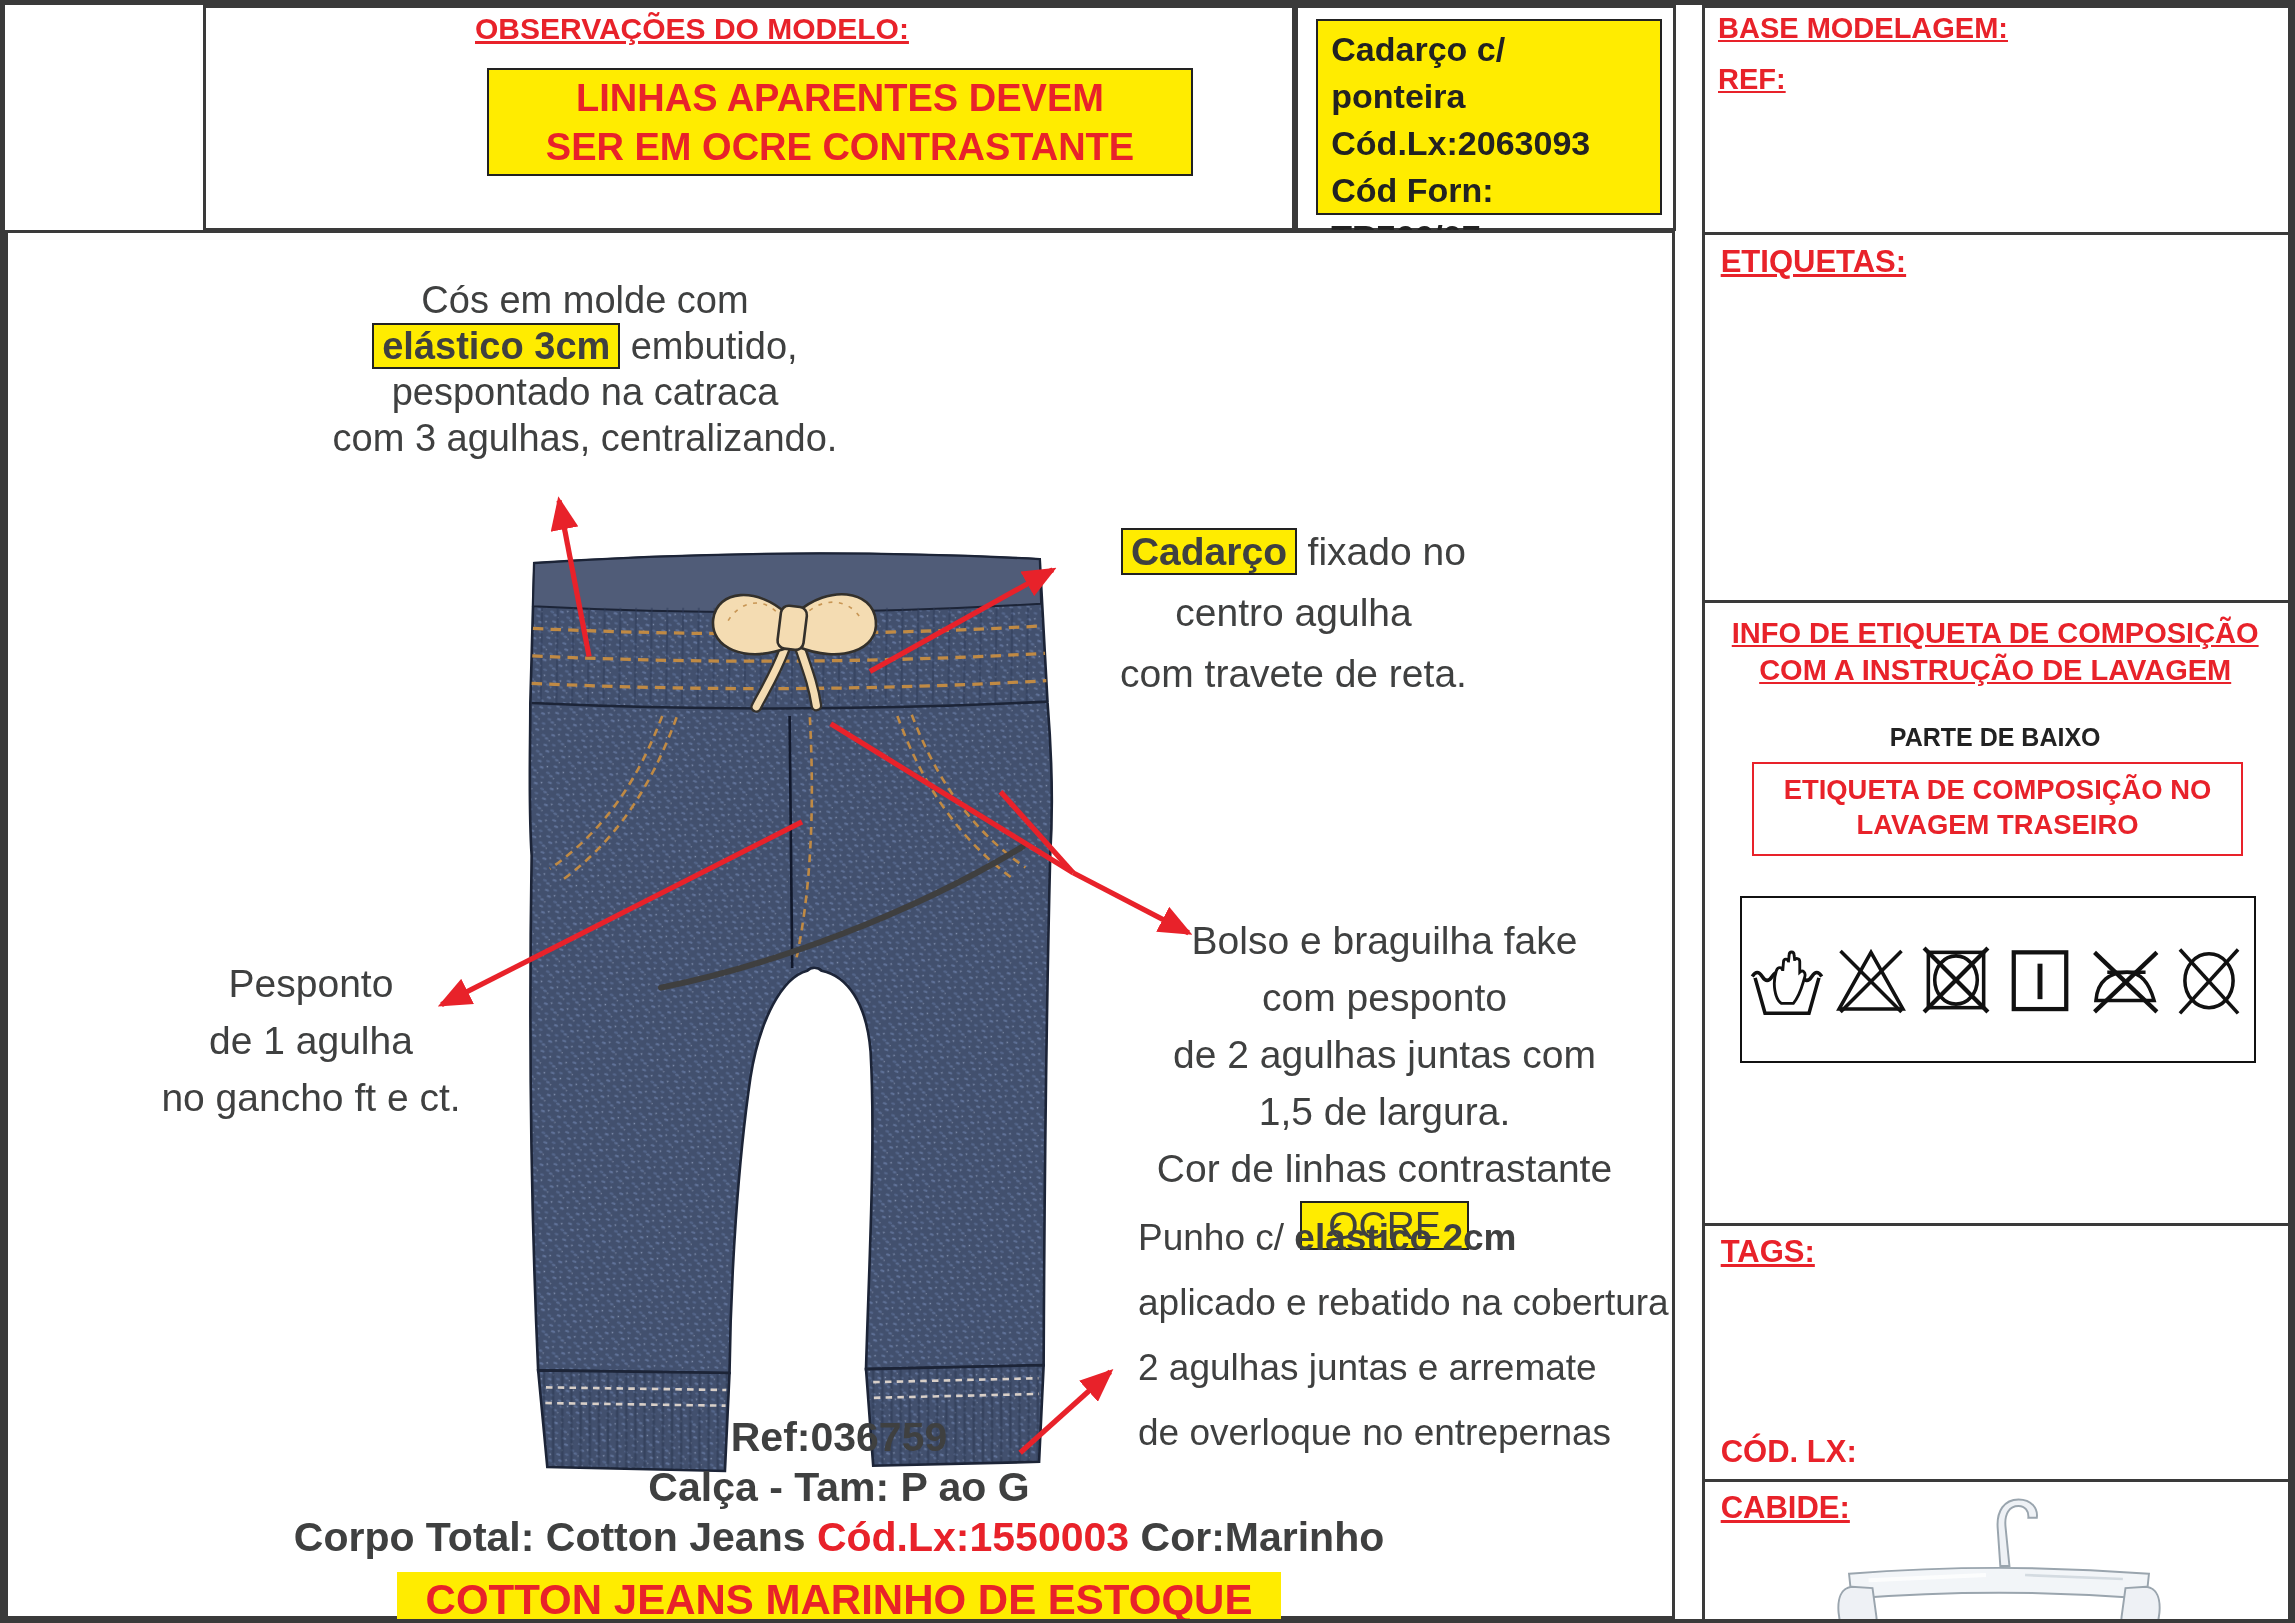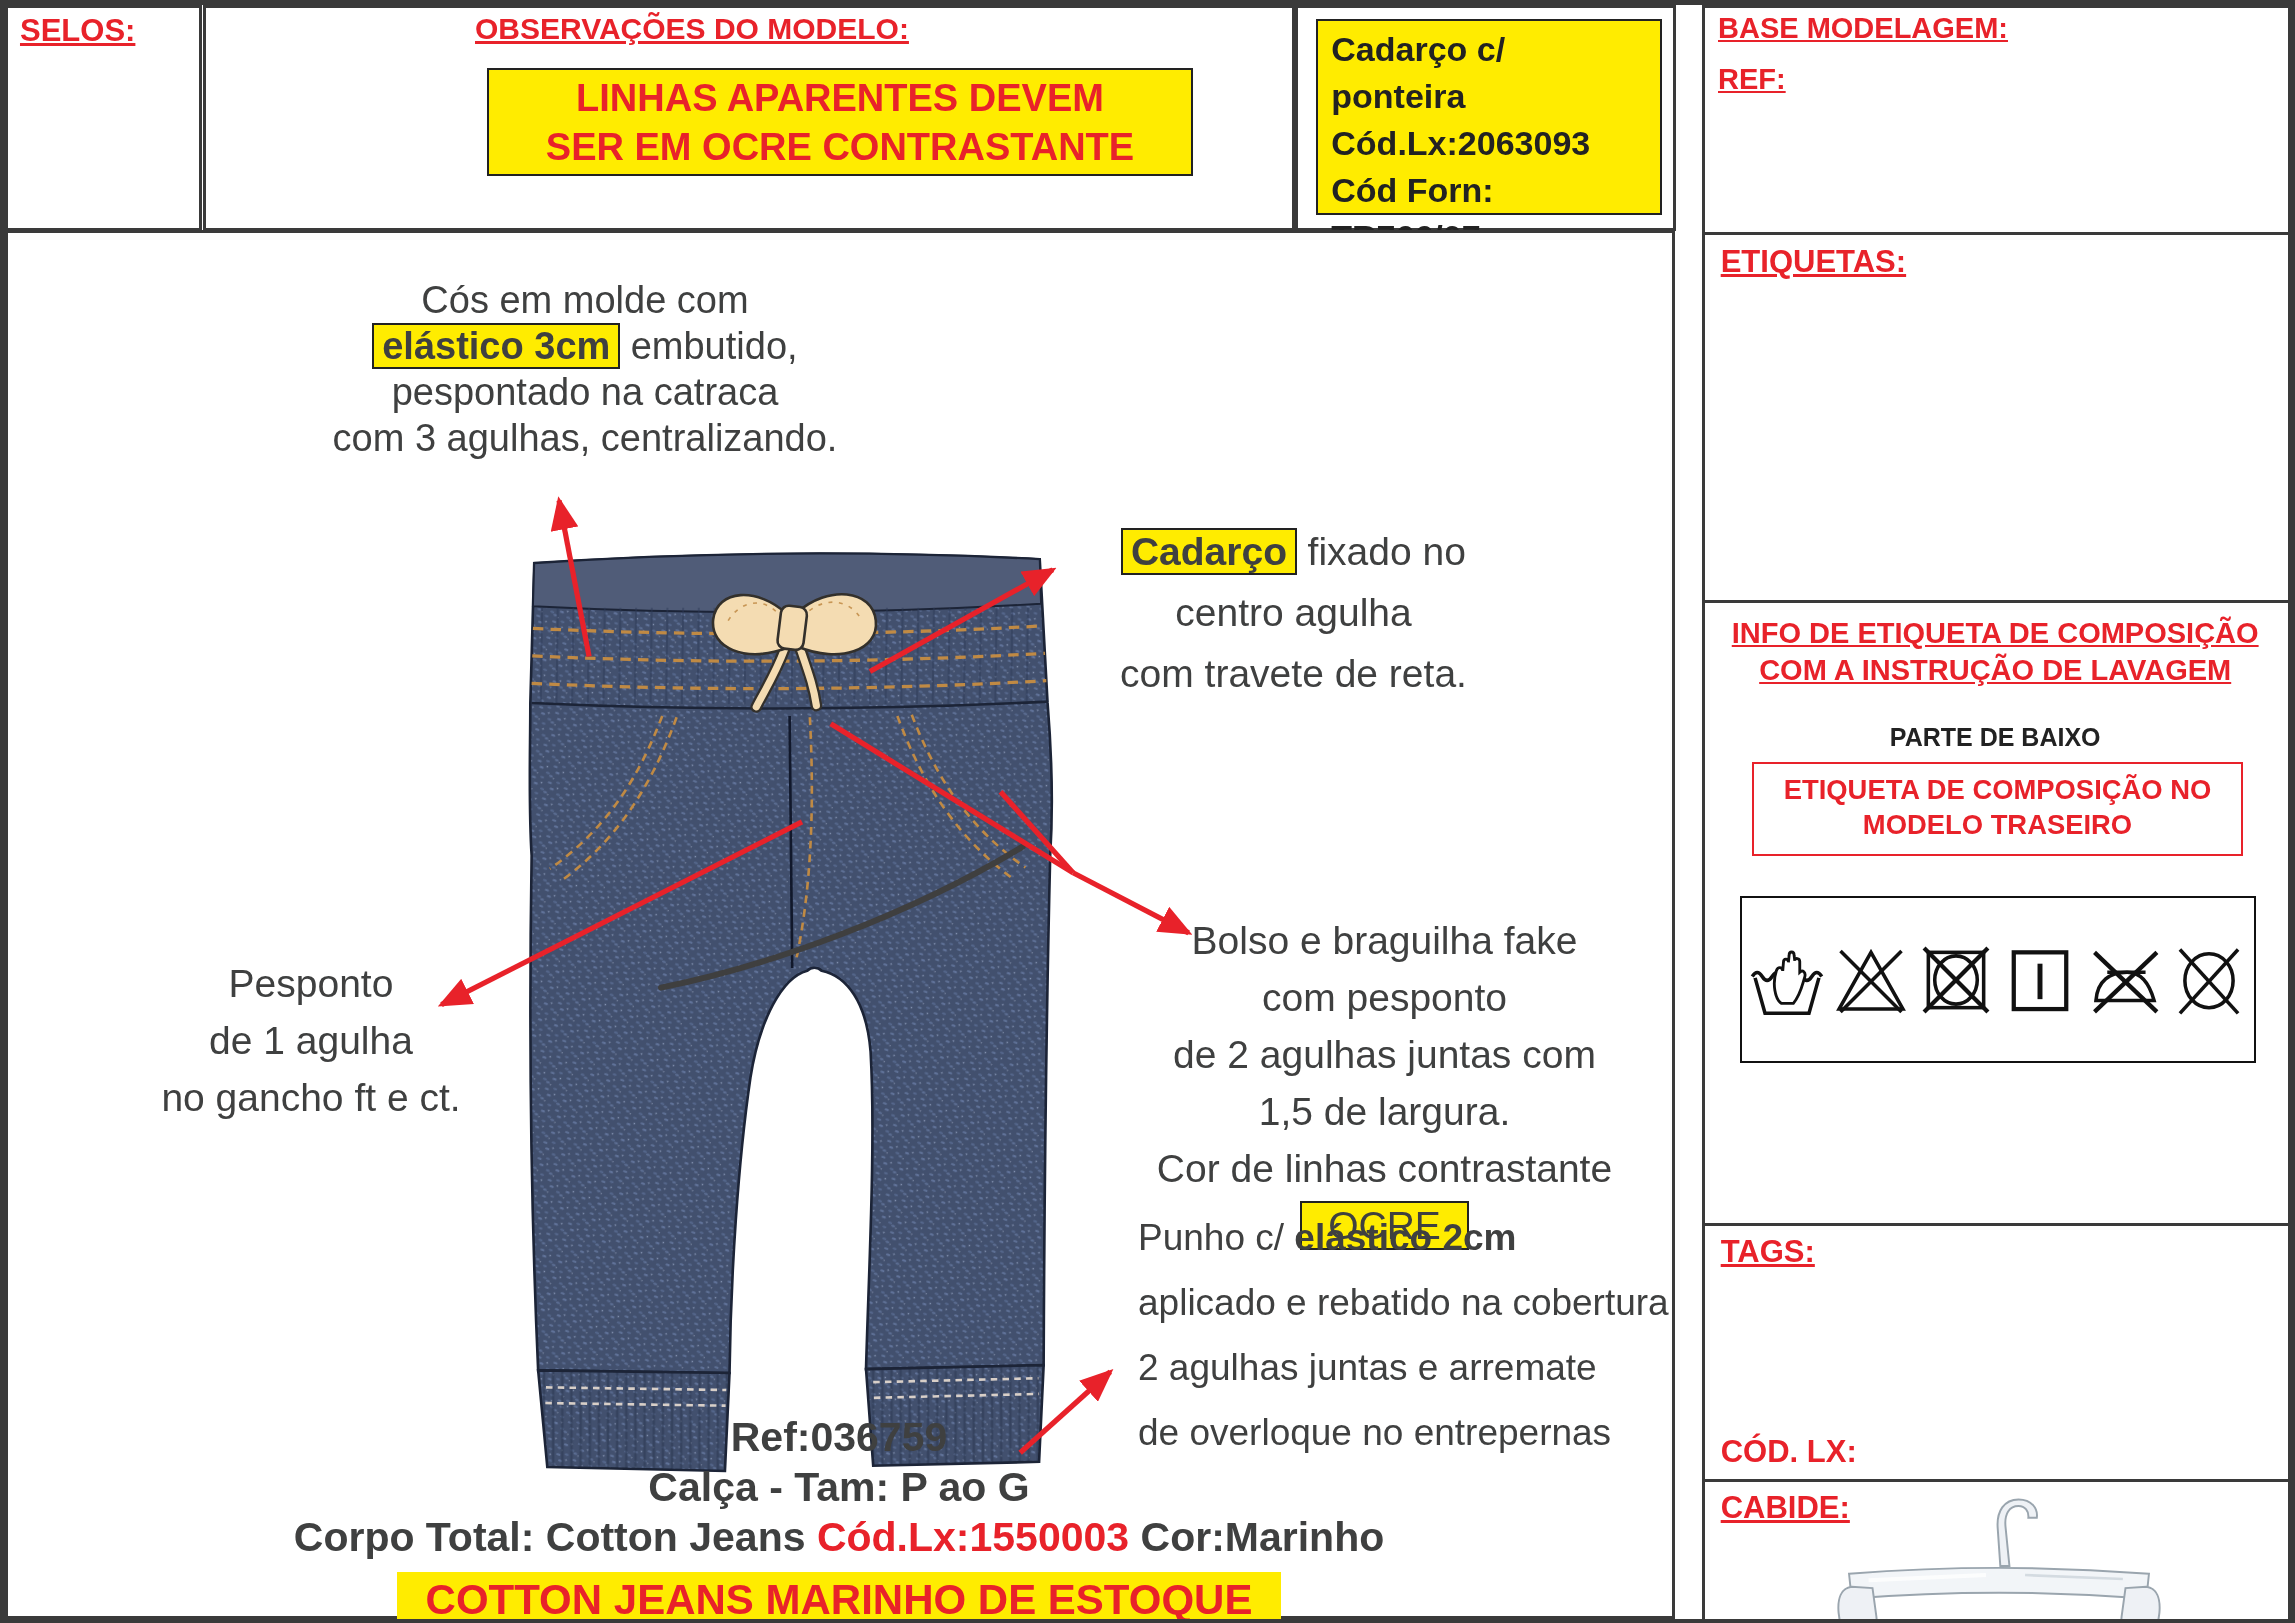--- a/index.html
+++ b/index.html
@@ -15,23 +15,20 @@
   .center{text-align:center;}
   svg{display:block;}
   .rrow{box-sizing:border-box;border-bottom:3.9px solid #3a3a3a;position:relative;}
   .icon-box{display:flex;align-items:center;justify-content:center;gap:6.5px;}
 </style>
 </head>
 <body>
 
 <div id="page">
 
-  <div class="cell" style="left:5.2px;top:5.2px;width:197px;height:226px;">
-    <div class="red-label abs" style="left:11.8px;top:5.2px;font-size:31px;">SELOS:</div>
-  </div>
 
   <div class="cell" style="left:203px;top:5.2px;width:1092px;height:226px;">
     <div class="red-label abs" style="left:269px;top:3.9px;font-size:30px;">OBSERVAÇÕES DO MODELO:</div>
     <div class="abs" style="left:281px;top:60px;width:706px;height:108px;background:#ffec00;border:2.6px solid #222;box-sizing:border-box;text-align:center;">
       <div class="red-plain" style="font-size:38px;line-height:51px;margin-top:2.6px;">LINHAS APARENTES DEVEM</div>
       <div class="red-plain" style="font-size:38px;line-height:47px;">SER EM OCRE CONTRASTANTE</div>
     </div>
   </div>
 
   <div class="cell" style="left:1295px;top:5.2px;width:381px;height:226px;">
@@ -54,21 +51,21 @@
       <div class="red-label abs" style="left:15.7px;top:9.1px;font-size:31px;">ETIQUETAS:</div>
     </div>
     <div class="rrow" style="height:623px;">
       <div class="abs center" style="left:5.2px;top:11.8px;width:570px;">
         <div class="red-label" style="font-size:29px;line-height:37px;">INFO DE ETIQUETA DE COMPOSIÇÃO</div>
         <div class="red-label" style="font-size:29px;line-height:37px;">COM A INSTRUÇÃO DE LAVAGEM</div>
       </div>
       <div class="abs center" style="left:5.2px;top:120px;width:570px;font-size:25px;font-weight:bold;color:#222;">PARTE DE BAIXO</div>
       <div class="abs center" style="left:47px;top:159px;width:491px;height:94px;border:2px solid #e8222a;box-sizing:border-box;padding-top:7.8px;">
         <div class="red-plain" style="font-size:27.4px;line-height:35px;">ETIQUETA DE COMPOSIÇÃO NO</div>
-        <div class="red-plain" style="font-size:27.4px;line-height:35px;">MODELO TRASEIRO</div>
+        <div class="red-plain" style="font-size:27.4px;line-height:35px;">LAVAGEM TRASEIRO</div>
       </div>
       <div class="abs icon-box" style="left:35px;top:293px;width:516px;height:167px;border:2.6px solid #111;box-sizing:border-box;background:#fff;">
 
         <svg width="78" height="78" viewBox="0 0 110 110">
           <path d="M6,50 q7,-11 14,0 q7,11 14,0 q7,-11 14,0 q7,11 14,0 q7,-11 14,0 q7,11 14,0 q7,-11 14,0" fill="none" stroke="#111" stroke-width="5"></path>
           <path d="M10,52 L24,102 L86,102 L100,52" fill="none" stroke="#111" stroke-width="5"></path>
           <path d="M47,88 C38,82 34,60 40,42 C42,36 48,36 49,42 L50,30 C50,24 57,24 57,30 L58,20 C58,14 65,14 65,20 L66,28 C66,23 73,24 73,29 L73,44 C77,40 82,44 80,51 C76,64 74,76 64,88 Z" fill="#fff" stroke="#111" stroke-width="4"></path>
         </svg>
 
         <svg width="78" height="78" viewBox="0 0 110 110">

